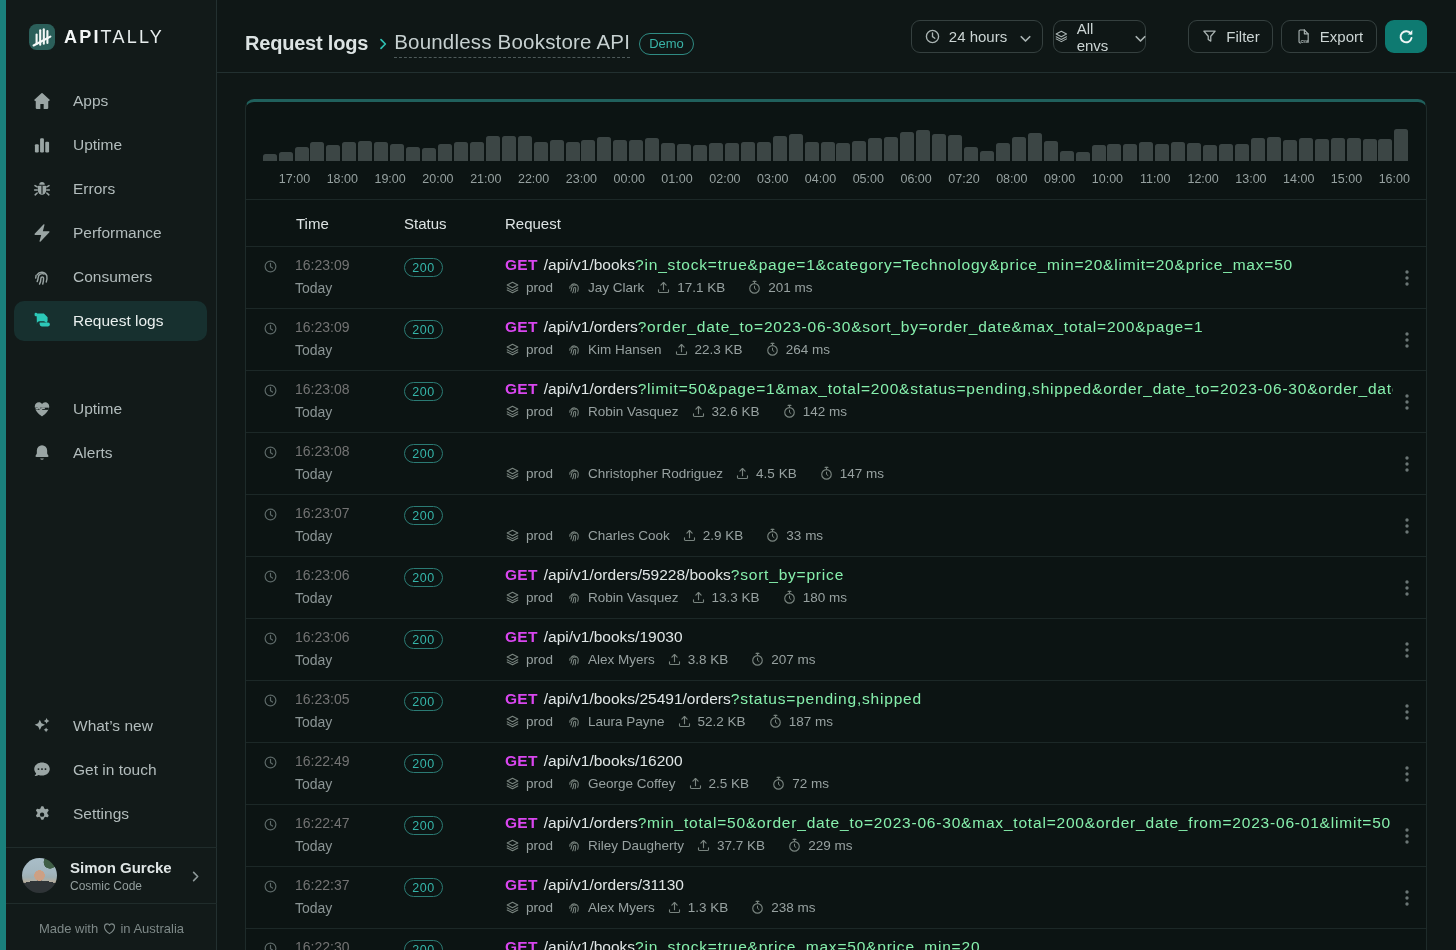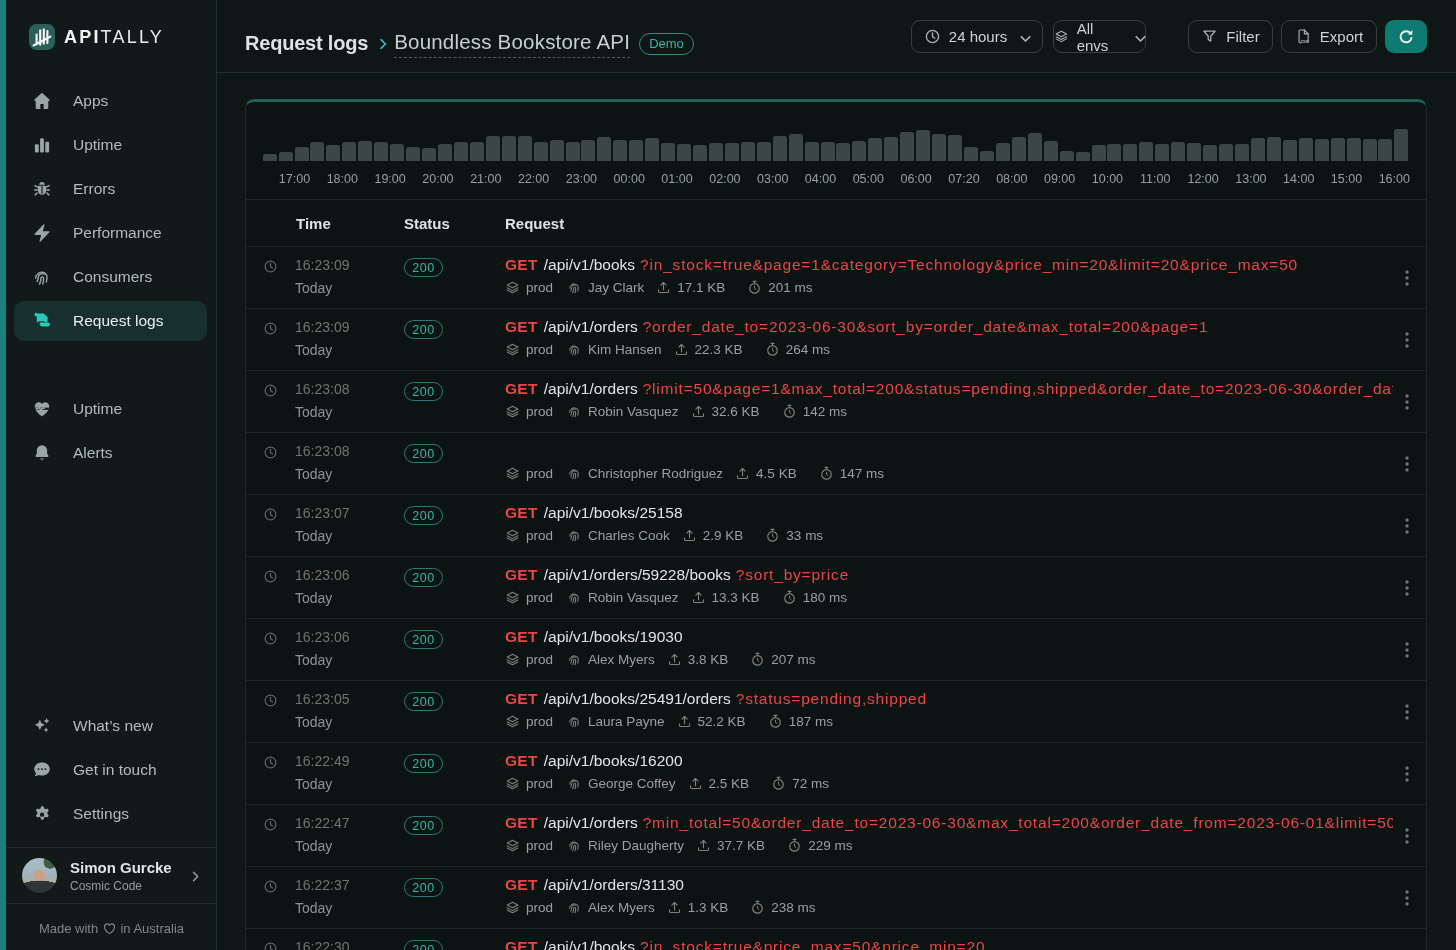--- a/index.html
+++ b/index.html
@@ -47,32 +47,32 @@
 #btn-refresh{position:absolute;top:20px;left:1168px;width:42px;height:33px;background:#0e7a71;
   border:none;border-radius:9px;display:flex;align-items:center;justify-content:center}
 #btn-refresh svg{width:18px;height:18px;color:#eef6f5}
 
 #card{position:absolute;left:28px;top:99px;width:1182px;height:900px;background:#0c1413;
   border:1px solid #1e2b2a;border-top:3px solid #20605c;border-radius:9px 9px 0 0}
 .bar{position:absolute;background:#3c4645;border-radius:2.5px 2.5px 0 0}
 .xlab{position:absolute;top:70px;width:48px;margin-left:-24px;text-align:center;
   font-size:12.5px;color:#95a09f}
 #thead-line{position:absolute;left:0;top:97px;width:1180px;height:1px;background:#1c2827}
-.th{position:absolute;top:113px;font-weight:700;font-size:15px;color:#dde3e3}
+.th{position:absolute;top:113px;font-weight:400;font-size:15px;color:#dde3e3}
 .trow{position:absolute;left:0;width:1180px;height:62px;border-top:1px solid #1c2827;font-size:15px}
 .clock-ic{position:absolute;left:17px;top:12px;width:15px;height:15px;color:#5d6968}
 .tm{position:absolute;left:49px;top:10px;font-size:14px;color:#737373}
 .td{position:absolute;left:49px;top:33px;font-size:14px;color:#8b9595}
 .badge{position:absolute;left:158px;top:11px;width:39px;height:19px;border:1px solid #2b7b74;
   border-radius:10px;color:#35b5a9;font-size:12.5px;letter-spacing:.5px;
   display:flex;align-items:center;justify-content:center}
 .req{position:absolute;left:259px;top:9px;width:888px;white-space:nowrap;overflow:hidden;font-size:15.5px}
-.req .m{color:#ef4444;font-weight:700;letter-spacing:.3px}
+.req .m{color:#d946ef;font-weight:700;letter-spacing:.3px}
 .req .p{color:#e0e6e6;margin-left:6px}
-.req .q{color:#ef4444;margin-left:5px;letter-spacing:.8px}
+.req .q{color:#86efac;letter-spacing:.8px}
 .meta{position:absolute;left:259px;top:33px;display:flex;align-items:center;font-size:13.5px;color:#97a1a0;white-space:nowrap}
 .meta svg{width:15px;height:15px;color:#79847f;margin-right:6px}
 .meta .g1{width:14px}.meta .g2{width:12px}.meta .g3{width:22px}
 .kebab{position:absolute;left:1159px;top:23px;width:4px;height:16px;color:#6b7675}
 </style></head>
 <body>
 <div id="stripe"></div>
 <div id="sidebar">
 <div class="logo">
       <svg width="26" height="26" viewBox="0 0 26 26">
@@ -577,21 +577,20 @@
       <div class="trow" style="top:392px">
 <span class="clock-ic"><svg class="" viewBox="0 0 24 24" fill="none">
             <g stroke="currentColor" stroke-width="1.9" stroke-linecap="round" fill="none">
               <circle cx="12" cy="12" r="8.6"></circle>
               <path d="M12 6.8v5.4l3.2 2.3"></path>
             </g>
           </svg></span>
 <div class="tm">16:23:07</div>
         <div class="td">Today</div>
 <div class="badge">200</div>
-<div class="req"><span class="m">GET</span><span class="p">/api/v1/books/25158</span></div>
 <div class="meta">
           <svg class="" viewBox="0 0 24 24" fill="none">
             <g stroke="currentColor" stroke-width="1.7" stroke-linejoin="round" stroke-linecap="round" fill="none">
               <path d="M12 3.5 20.5 8 12 12.5 3.5 8z"></path>
               <path d="M3.5 12.5 12 17l8.5-4.5"></path>
               <path d="M3.5 16.5 12 21l8.5-4.5" transform="translate(0,-.6)"></path>
             </g>
           </svg>
           <span>prod</span>
           <span class="g1"></span>

